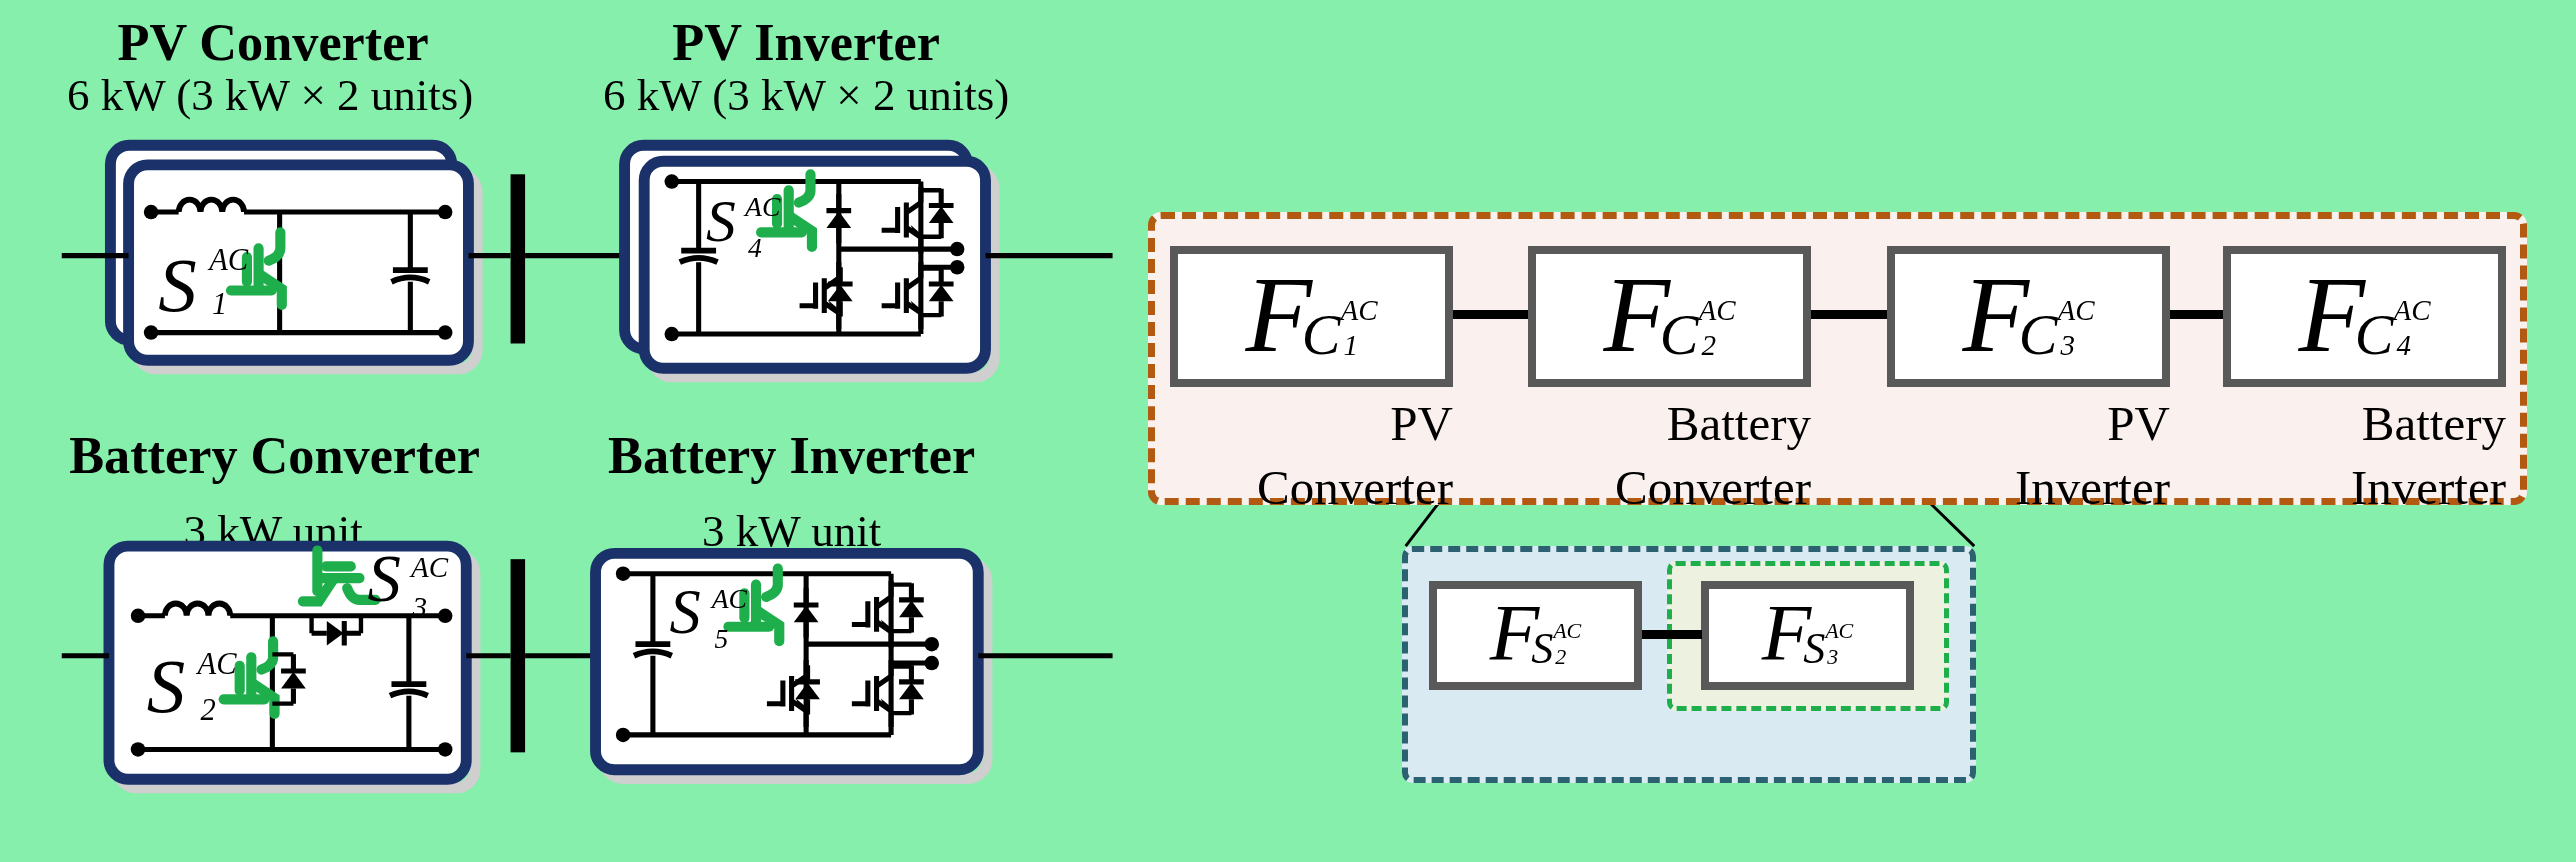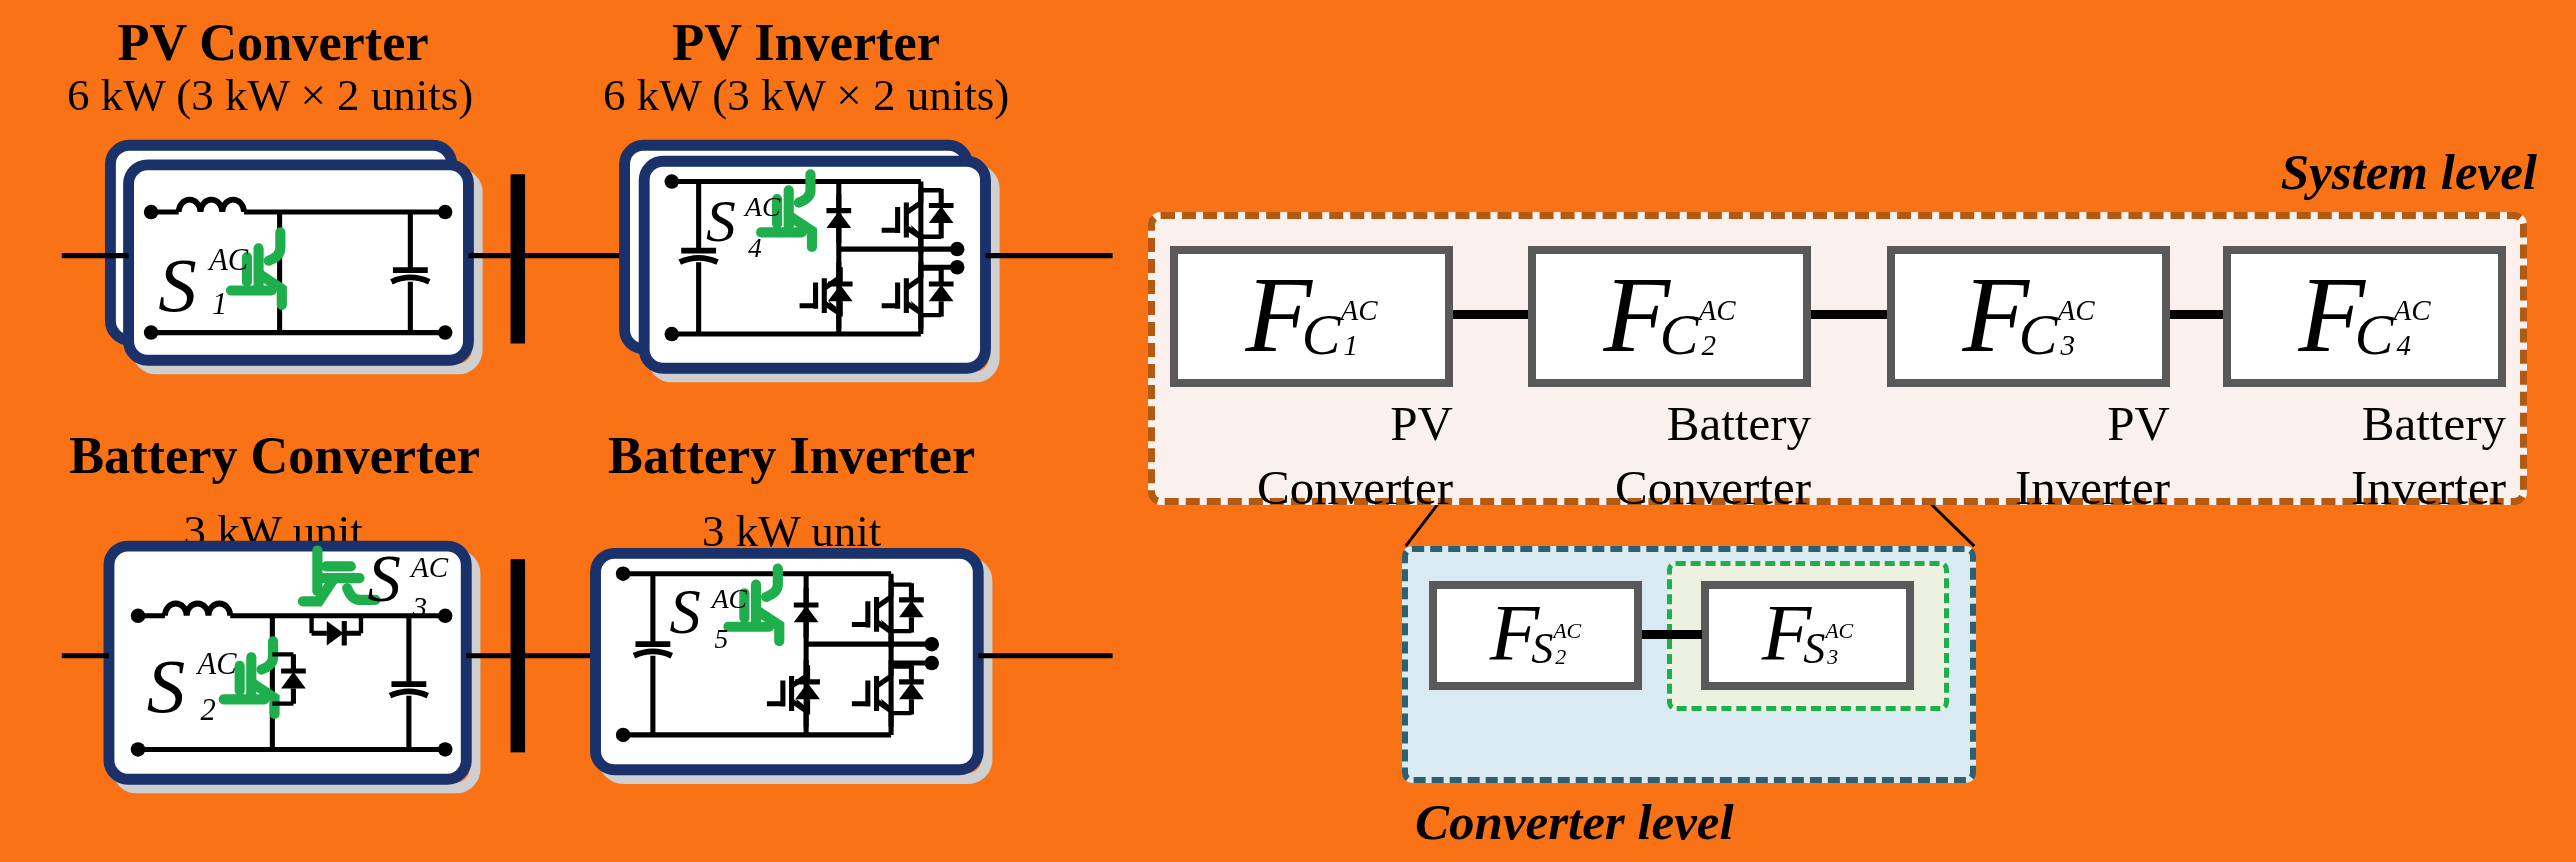--- a/index.html
+++ b/index.html
@@ -1,18 +1,18 @@
 <!DOCTYPE html>
 <html style="font-size:11.6px"><head>
 <meta charset="utf-8">
 <style>
   * { margin:0; padding:0; box-sizing:border-box; }
   html,body { background:#ffffff; }
   body { font-family:"Liberation Serif","DejaVu Serif",serif; }
-  .stage { position:relative; width:2576px; height:862px; background:#f97316; overflow:hidden; }
+  .stage { position:relative; width:2576px; height:862px; background:#86efac; overflow:hidden; }
 
   svg text { font-family:"Liberation Serif","DejaVu Serif",serif; }
   .ckt-title { font-size:72px; font-weight:bold; fill:#000; text-anchor:middle; }
   .ckt-sub   { font-size:62px; fill:#000; text-anchor:middle; }
   .s-big     { font-style:italic; fill:#000; }
   .wire      { stroke:#000; stroke-width:7; fill:none; }
   .wire-thin { stroke:#000; stroke-width:6; fill:none; }
   .navy-box  { fill:#ffffff; stroke:#1a3169; stroke-width:15; }
   .shadow-box{ fill:none; stroke:#cfcfcf; stroke-width:15; }
   .dot       { fill:#000; }
@@ -264,21 +264,20 @@
       <path class="wire" d="M1347,903 L1532,903"></path>
     </g>
   </svg>
 
   <svg class="conn-svg" viewBox="0 0 3546 1187">
     <line x1="2103" y1="533" x2="1935" y2="752" stroke="#000" stroke-width="4"></line>
     <line x1="2493" y1="533" x2="2718" y2="752" stroke="#000" stroke-width="4"></line>
   </svg>
 
   <div class="sys-box"></div>
-  <div class="level-label sys-label">System level</div>
 
   <div class="gray-block sys-block" style="left:1170px;">
     <div class="math">
       <span class="mbase">F</span>
       <span class="msub">C</span>
       <span class="mstk">
         <span class="msup">AC</span>
         <span class="midx">1</span>
       </span>
     </div>
@@ -353,16 +352,15 @@
       <span class="mbase">F</span>
       <span class="msub">S</span>
       <span class="mstk">
         <span class="msup">AC</span>
         <span class="midx">3</span>
       </span>
     </div>
   </div>
   <div class="hconn" style="left:1642px; top:630px; width:60px;"></div>
 
-  <div class="level-label conv-label">Converter level</div>
 
 </div>
 
 
 </body></html>

